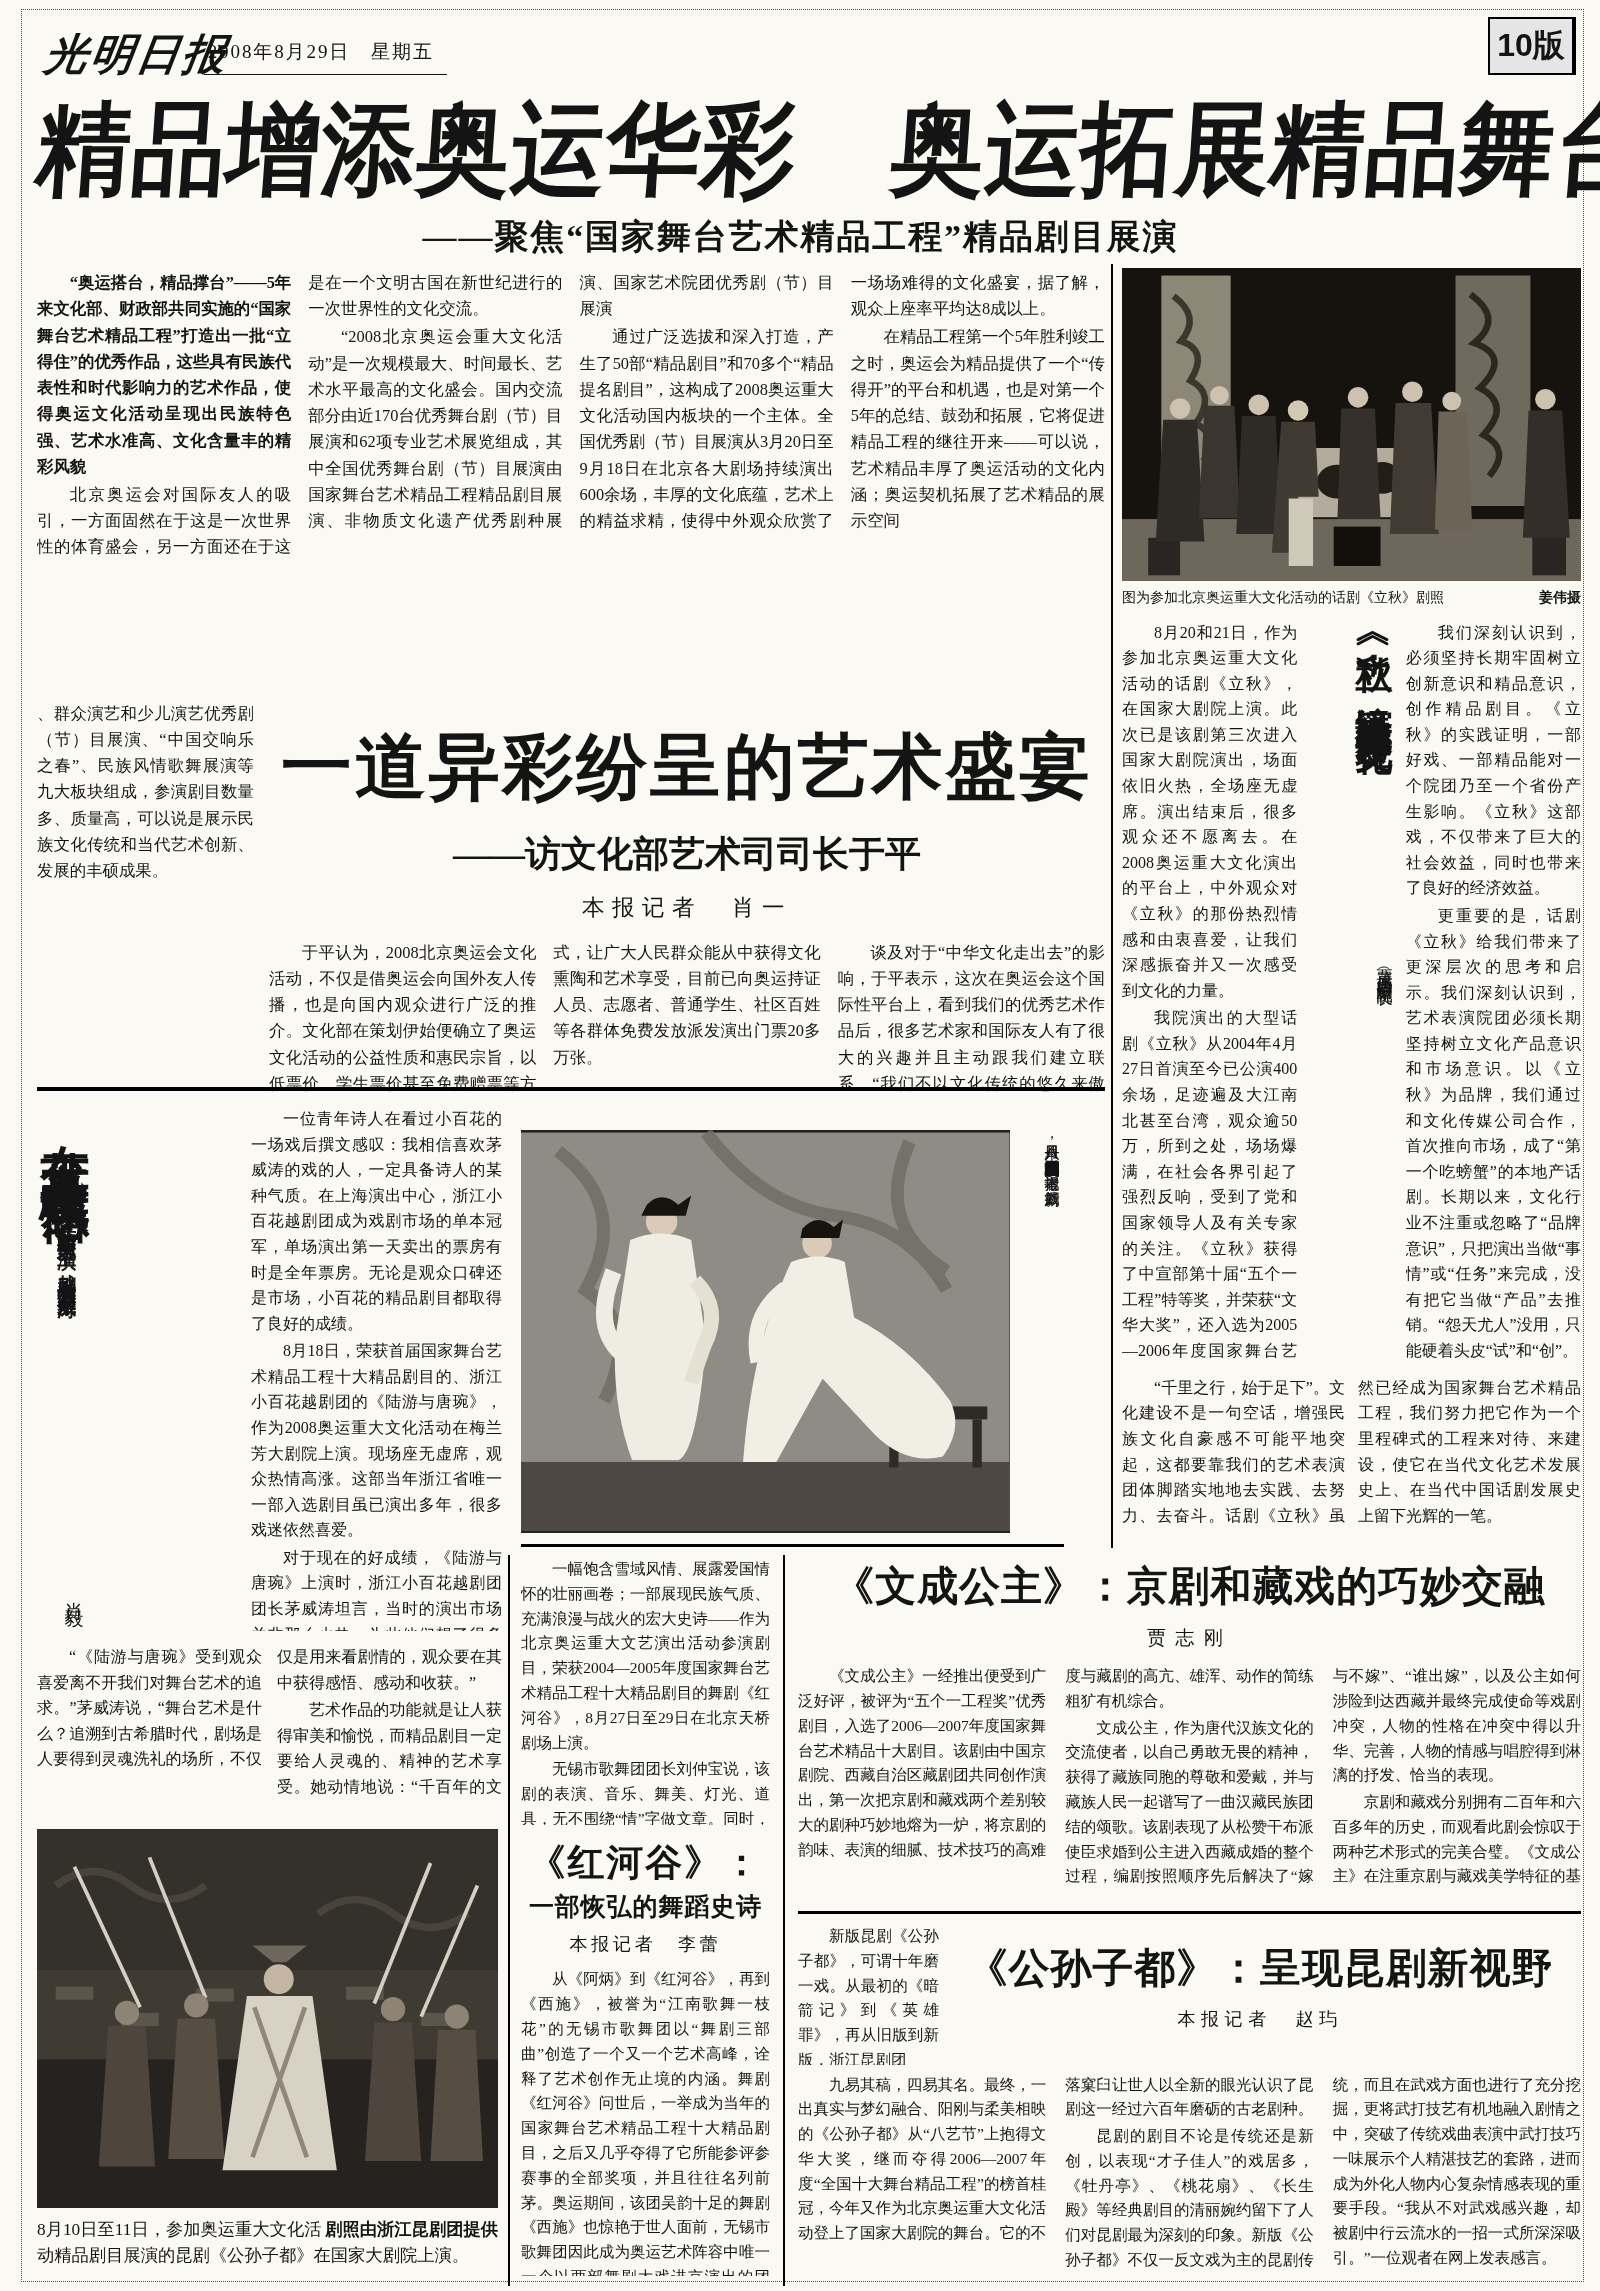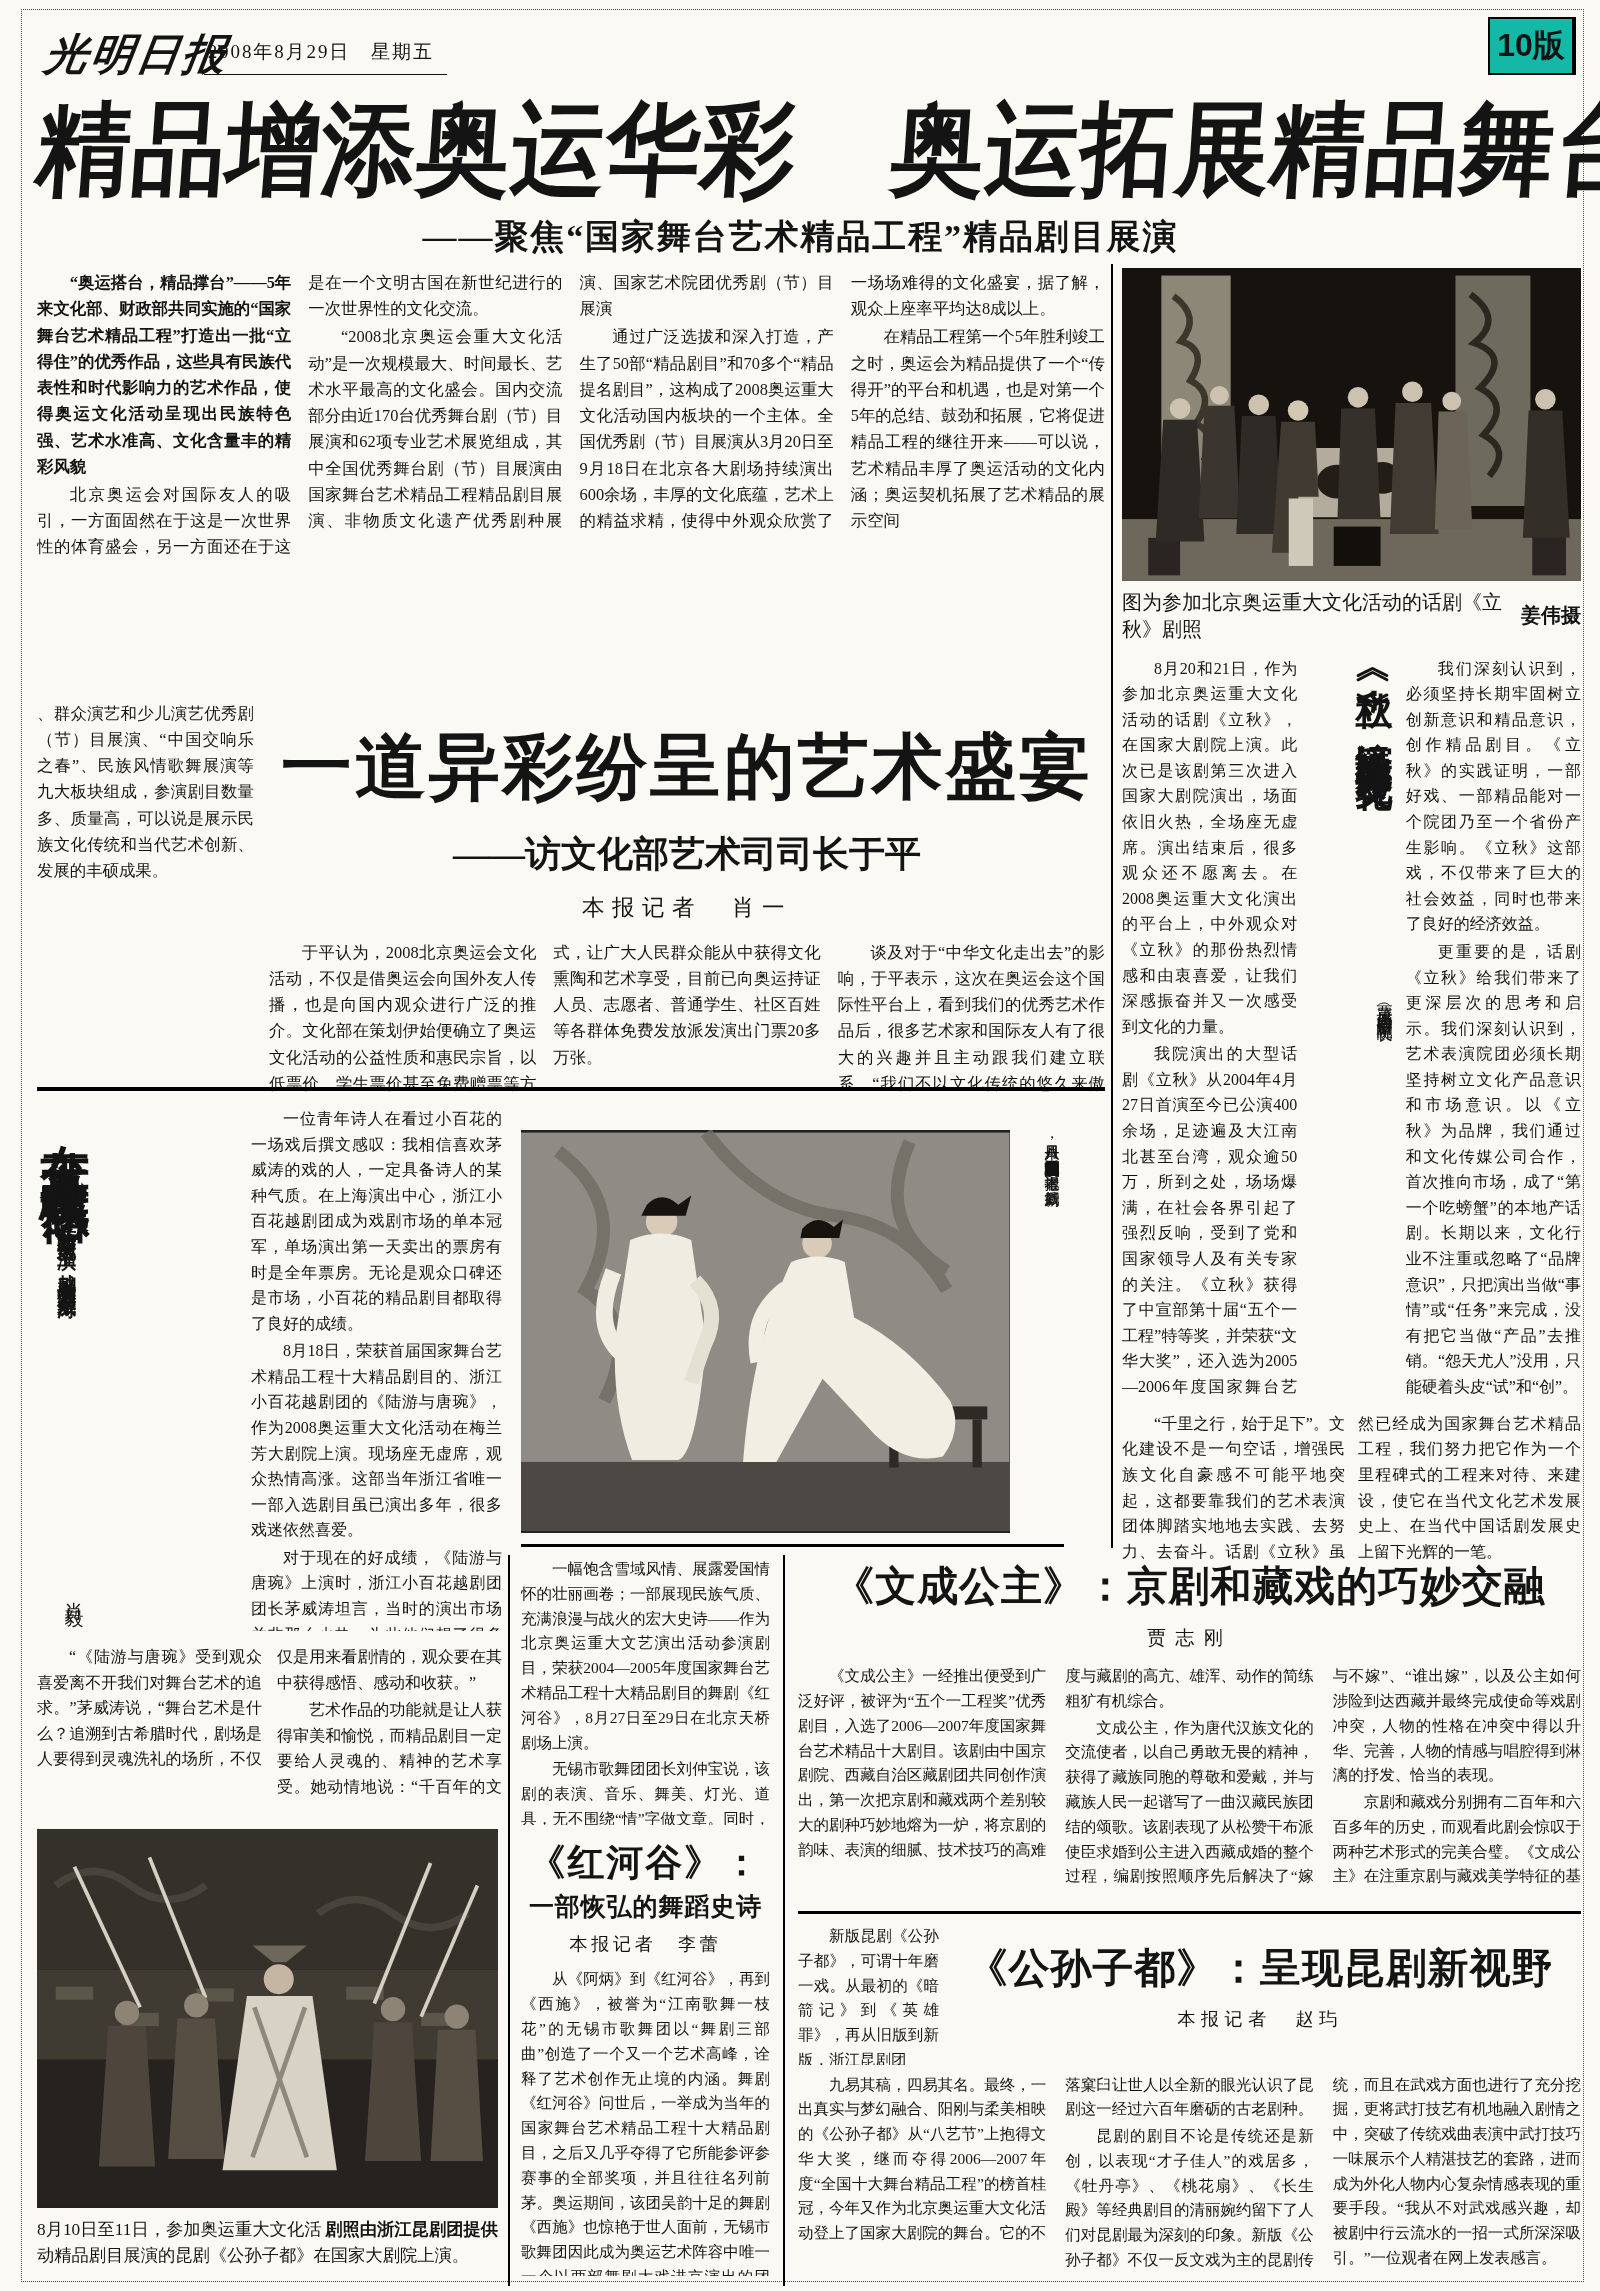--- a/index.html
+++ b/index.html
@@ -6,21 +6,21 @@
   .sheet{position:relative;width:1600px;height:2292px;background:#faf9f3;color:#141414;
          font-family:"Liberation Serif",serif;overflow:hidden;margin:0 auto;}
   .frame{position:absolute;left:20.6px;top:9.4px;width:1561px;height:2271px;
          border:1.9px dotted #4a4a4a;pointer-events:none;}
   p{margin:0 0 1.9px 0;text-indent:2em;text-align:justify;line-height:1.6;}
   .abs{position:absolute;}
   
   .logo{font-size:43px;font-weight:bold;font-style:italic;letter-spacing:2.8px;
         transform:skewX(-8deg);transform-origin:left bottom;}
   .date{font-size:19px;border-bottom:1.9px solid #111;padding:0 13px 9.4px 3.7px;letter-spacing:1.9px;}
-  .badges{display:flex;border:2.8px solid #000;background:#14b8a6;}
+  .badges{display:flex;border:2.8px solid #000;background:#e5e5e5;}
   .page-badge{width:82px;height:54px;display:flex;align-items:center;justify-content:center;
         font-family:"Liberation Sans",sans-serif;font-size:32px;font-weight:bold;border-right:2.8px solid #000;}
   .section-badge{width:558px;height:54px;display:flex;align-items:center;justify-content:center;
         background:#4e4e4e;color:#fff;font-size:28px;font-weight:bold;letter-spacing:13px;
         font-family:"Liberation Sans",sans-serif;}
   
   .banner-h{width:1527px;text-align:center;font-family:"Liberation Sans",sans-serif;
         font-size:94px;font-weight:900;white-space:nowrap;letter-spacing:0.9px;
         transform:skewX(-4deg) scaleY(1.08);transform-origin:center;}
   .banner-sub{width:1527px;text-align:center;font-size:34px;font-weight:bold;letter-spacing:1.9px;}
@@ -31,21 +31,21 @@
   .narrow-col{width:217px;height:379px;overflow:hidden;font-size:16.4px;flex:none;}
   .narrow-col p{text-indent:0;}
   .iv-title{font-size:71px;font-weight:900;text-align:center;letter-spacing:2.8px;margin-top:19px;}
   .iv-sub{font-size:36px;font-weight:bold;text-align:center;margin-top:15px;}
   .iv-by{font-size:22.5px;text-align:center;margin-top:13px;letter-spacing:7.5px;}
   .iv-body{margin-top:17px;column-count:3;column-gap:17px;height:176px;overflow:hidden;font-size:16.4px;}
   .hr{background:#000;}
   
   .photo-box{display:block;background:#222;}
   .cap-row{display:flex;justify-content:space-between;align-items:center;
-           font-size:20px;margin-top:7.5px;}
+           font-size:14px;margin-top:7.5px;}
   .cap-row .credit{font-weight:bold;white-space:nowrap;margin-left:9.4px;}
   
   .liqiu-grid{display:grid;grid-template-columns:1fr 86px 1fr;gap:11.2px;height:746px;margin-top:13px;overflow:hidden;}
   .liqiu-col{overflow:hidden;font-size:16px;}
   .vstrip{writing-mode:vertical-rl;text-orientation:upright;display:flex;flex-direction:row;
           justify-content:flex-start;}
   .vtitle{font-size:37px;font-weight:900;line-height:1.15;letter-spacing:3.7px;}
   .vby{font-size:16px;margin-top:244px;letter-spacing:1.9px;line-height:1.3;}
   .liqiu-cont{column-count:2;column-gap:13px;height:172px;overflow:hidden;font-size:16px;margin-top:9.4px;}
   

